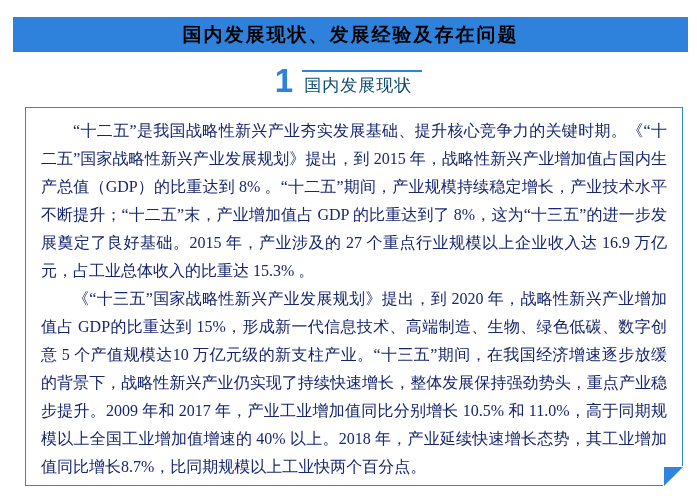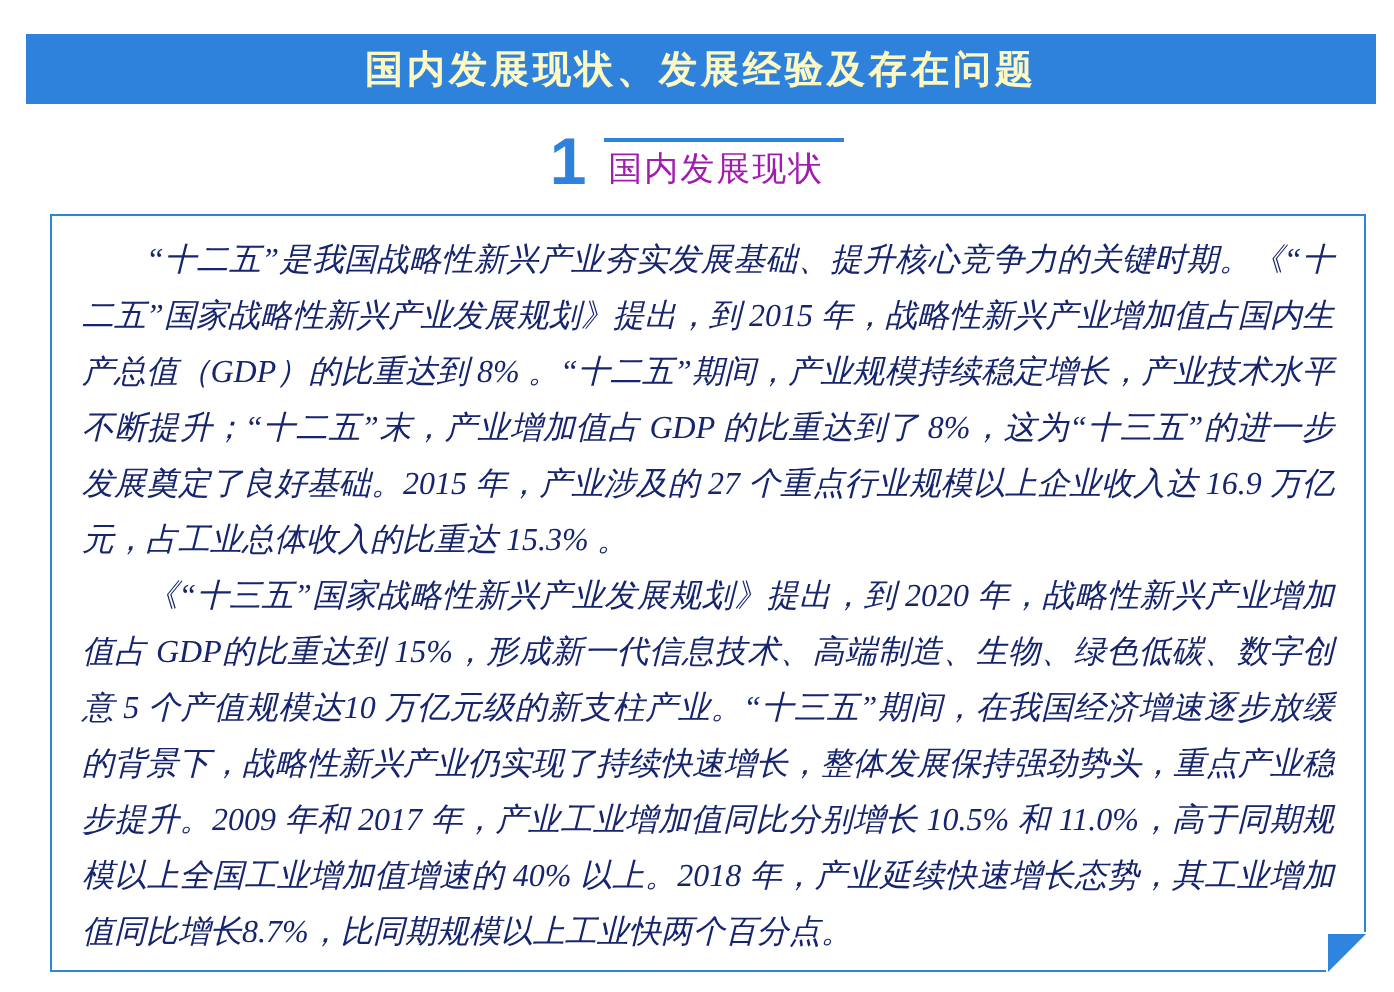--- a/index.html
+++ b/index.html
@@ -23,21 +23,21 @@
     left: 13px;
     top: 17px;
     width: 675px;
     height: 35px;
     background: #2e82dc;
     display: flex;
     align-items: center;
     justify-content: center;
   }
   .banner-title {
-    color: #fef9c3;
+    color: #000000;
     font-size: 19px;
     font-weight: bold;
     letter-spacing: 2px;
     font-family: "Liberation Sans", sans-serif;
     white-space: nowrap;
   }
   
   .section-header {
     position: absolute;
     left: 0;
@@ -53,38 +53,37 @@
     line-height: 30px;
     font-weight: bold;
     font-family: "Liberation Sans", sans-serif;
     margin-right: 9px;
   }
   .section-title-group {
     border-top: 2px solid #2e82dc;
     padding: 4px 10px 1px 2px;
   }
   .section-title {
-    color: #a21caf;
+    color: #0c4a6e;
     font-size: 17px;
     line-height: 19px;
     letter-spacing: 1px;
     font-family: "Liberation Sans", sans-serif;
     white-space: nowrap;
   }
   
   .content-box {
     position: absolute;
     left: 25px;
     top: 107px;
     width: 656px;
     height: 377px;
     border: 1px solid #2e86db;
     box-sizing: content-box;
     background: #ffffff;
-    font-style: italic;
   }
   .content-inner {
     padding: 9px 15px 0 15px;
     color: #17256e;
     font-size: 16px;
     line-height: 28px;
     text-align: justify;
     font-family: "Liberation Serif", "DejaVu Serif", serif;
   }
   .content-inner p {

